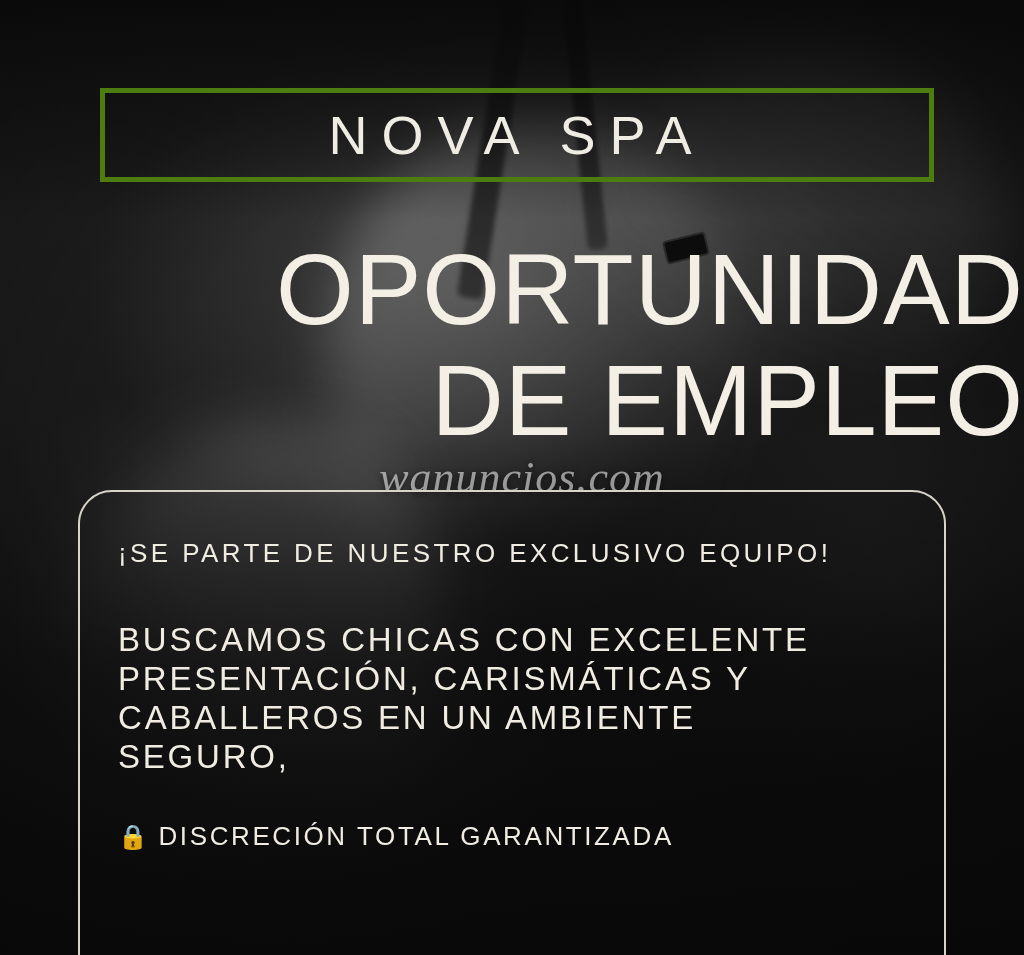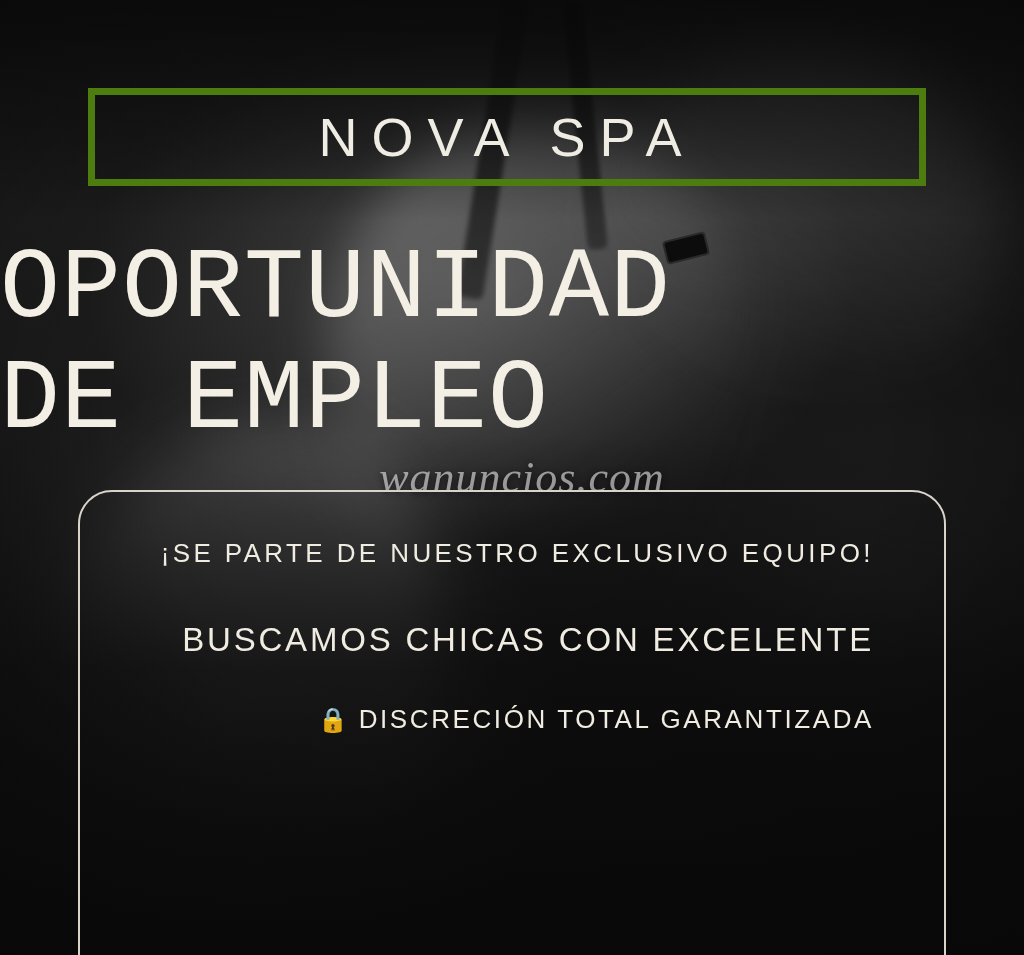--- a/index.html
+++ b/index.html
@@ -109,46 +109,46 @@
   }
 
   
   .content {
     position: absolute;
     inset: 0;
   }
 
   .brand-box {
     position: absolute;
-    left: 88px;
+    left: 100px;
     top: 88px;
     width: 824px;
     height: 84px;
-    border: 7px solid #4d7c0f;
+    border: 5px solid #4d7c0f;
     display: flex;
     align-items: center;
     justify-content: center;
   }
   .brand-text {
     color: #efece3;
     font-size: 54px;
     letter-spacing: 14px;
     font-weight: 400;
     white-space: nowrap;
     font-family: "Liberation Sans", sans-serif;
   }
 
   .headline {
     position: absolute;
     left: 0;
     right: 0;
     top: 242px;
-    text-align: left;
+    text-align: right;
     color: #f3efe4;
-    font-family: Liberation Mono, monospace;
+    font-family: Liberation Sans, sans-serif;
     line-height: 0.95;
   }
   .headline-1 {
     font-size: 100px;
     letter-spacing: 1px;
     display: block;
   }
   .headline-2 {
     font-size: 100px;
     letter-spacing: 1px;
@@ -182,21 +182,21 @@
     box-sizing: border-box;
   }
 
   .panel-inner {
     position: absolute;
     left: 78px;
     top: 490px;
     width: 836px;
     box-sizing: border-box;
     padding: 48px 40px 0 40px;
-    text-align: right;
+    text-align: left;
     color: #f0ece2;
   }
 
   .tagline {
     font-size: 26px;
     letter-spacing: 3.4px;
     margin: 0 0 52px 0;
     white-space: nowrap;
   }
 
@@ -255,20 +255,22 @@
     <div class="watermark">wanuncios.com</div>
 
     <div class="panel"></div>
 
     <div class="panel-inner">
 
       <p class="tagline">¡SE PARTE DE NUESTRO EXCLUSIVO EQUIPO!</p>
 
       <p class="body-copy">
         <span class="ln">BUSCAMOS CHICAS CON EXCELENTE</span>
+        <span class="ln">PRESENTACIÓN, CARISMÁTICAS Y</span>
+        <span class="ln">CABALLEROS EN UN AMBIENTE SEGURO,</span>
       </p>
 
       <div class="perks">
         <span class="perk">
           <span class="emoji">🔒</span><span>DISCRECIÓN TOTAL GARANTIZADA</span>
         </span>
       </div>
 
     </div>
 

